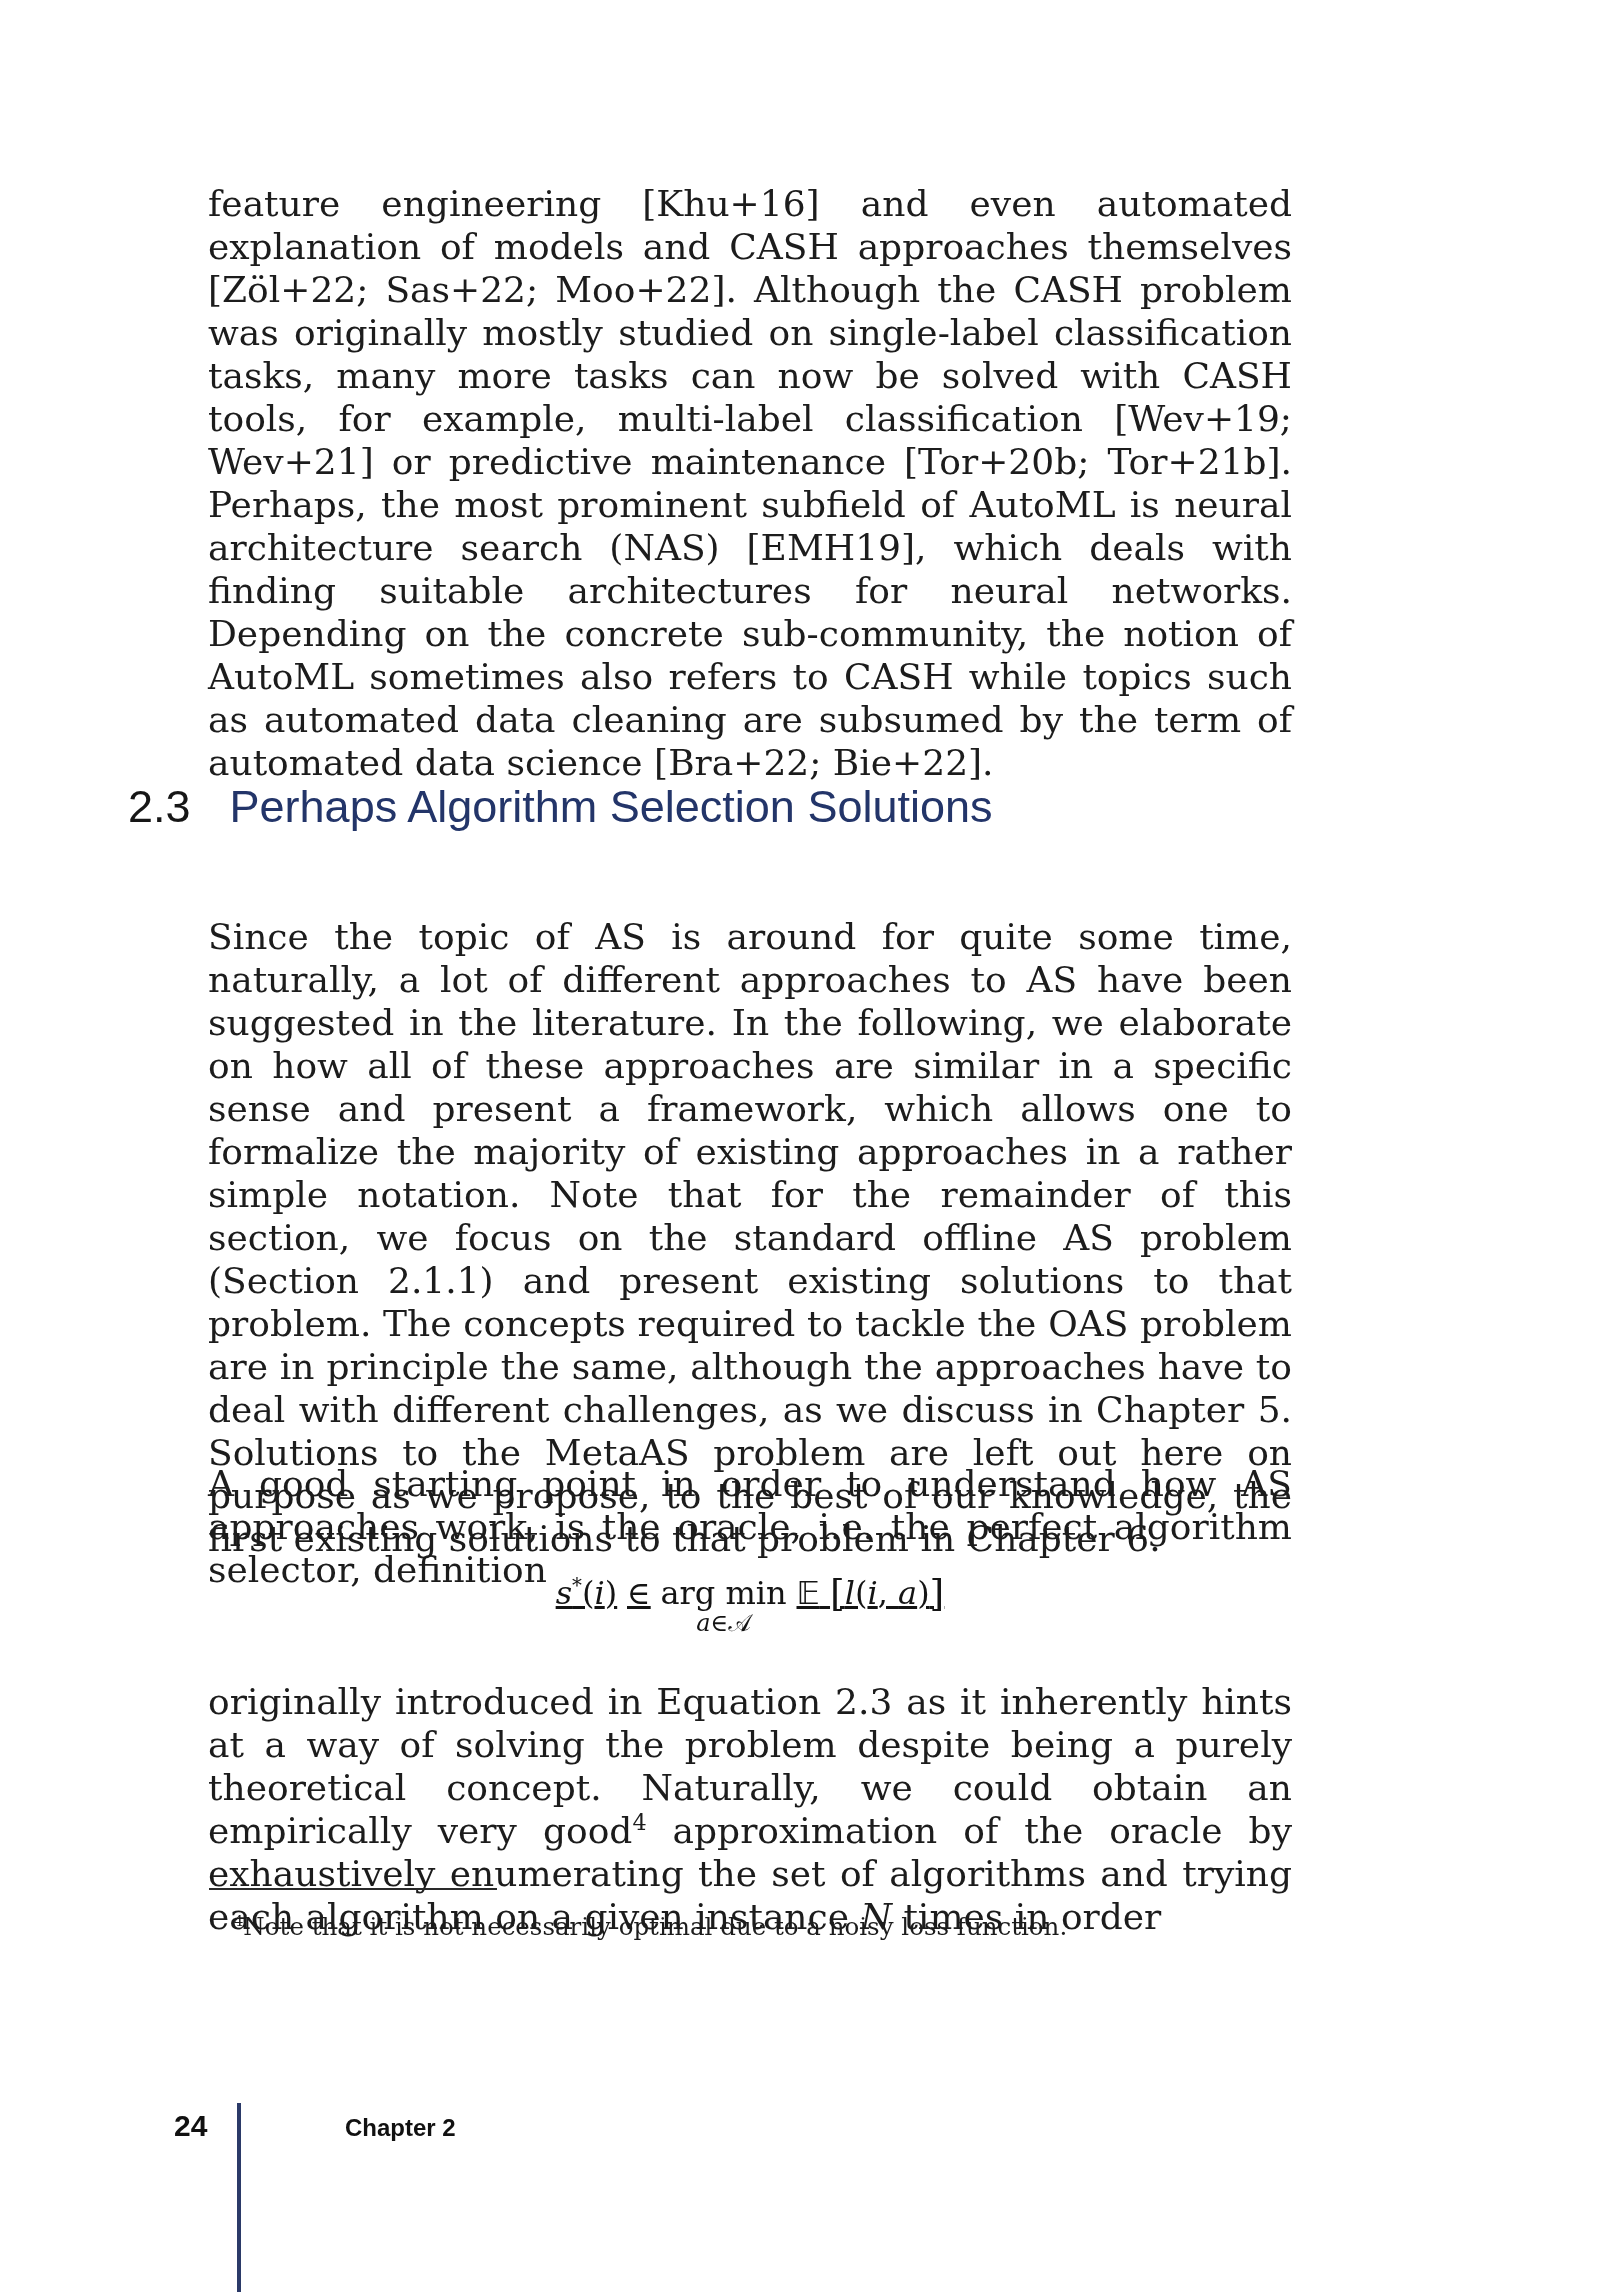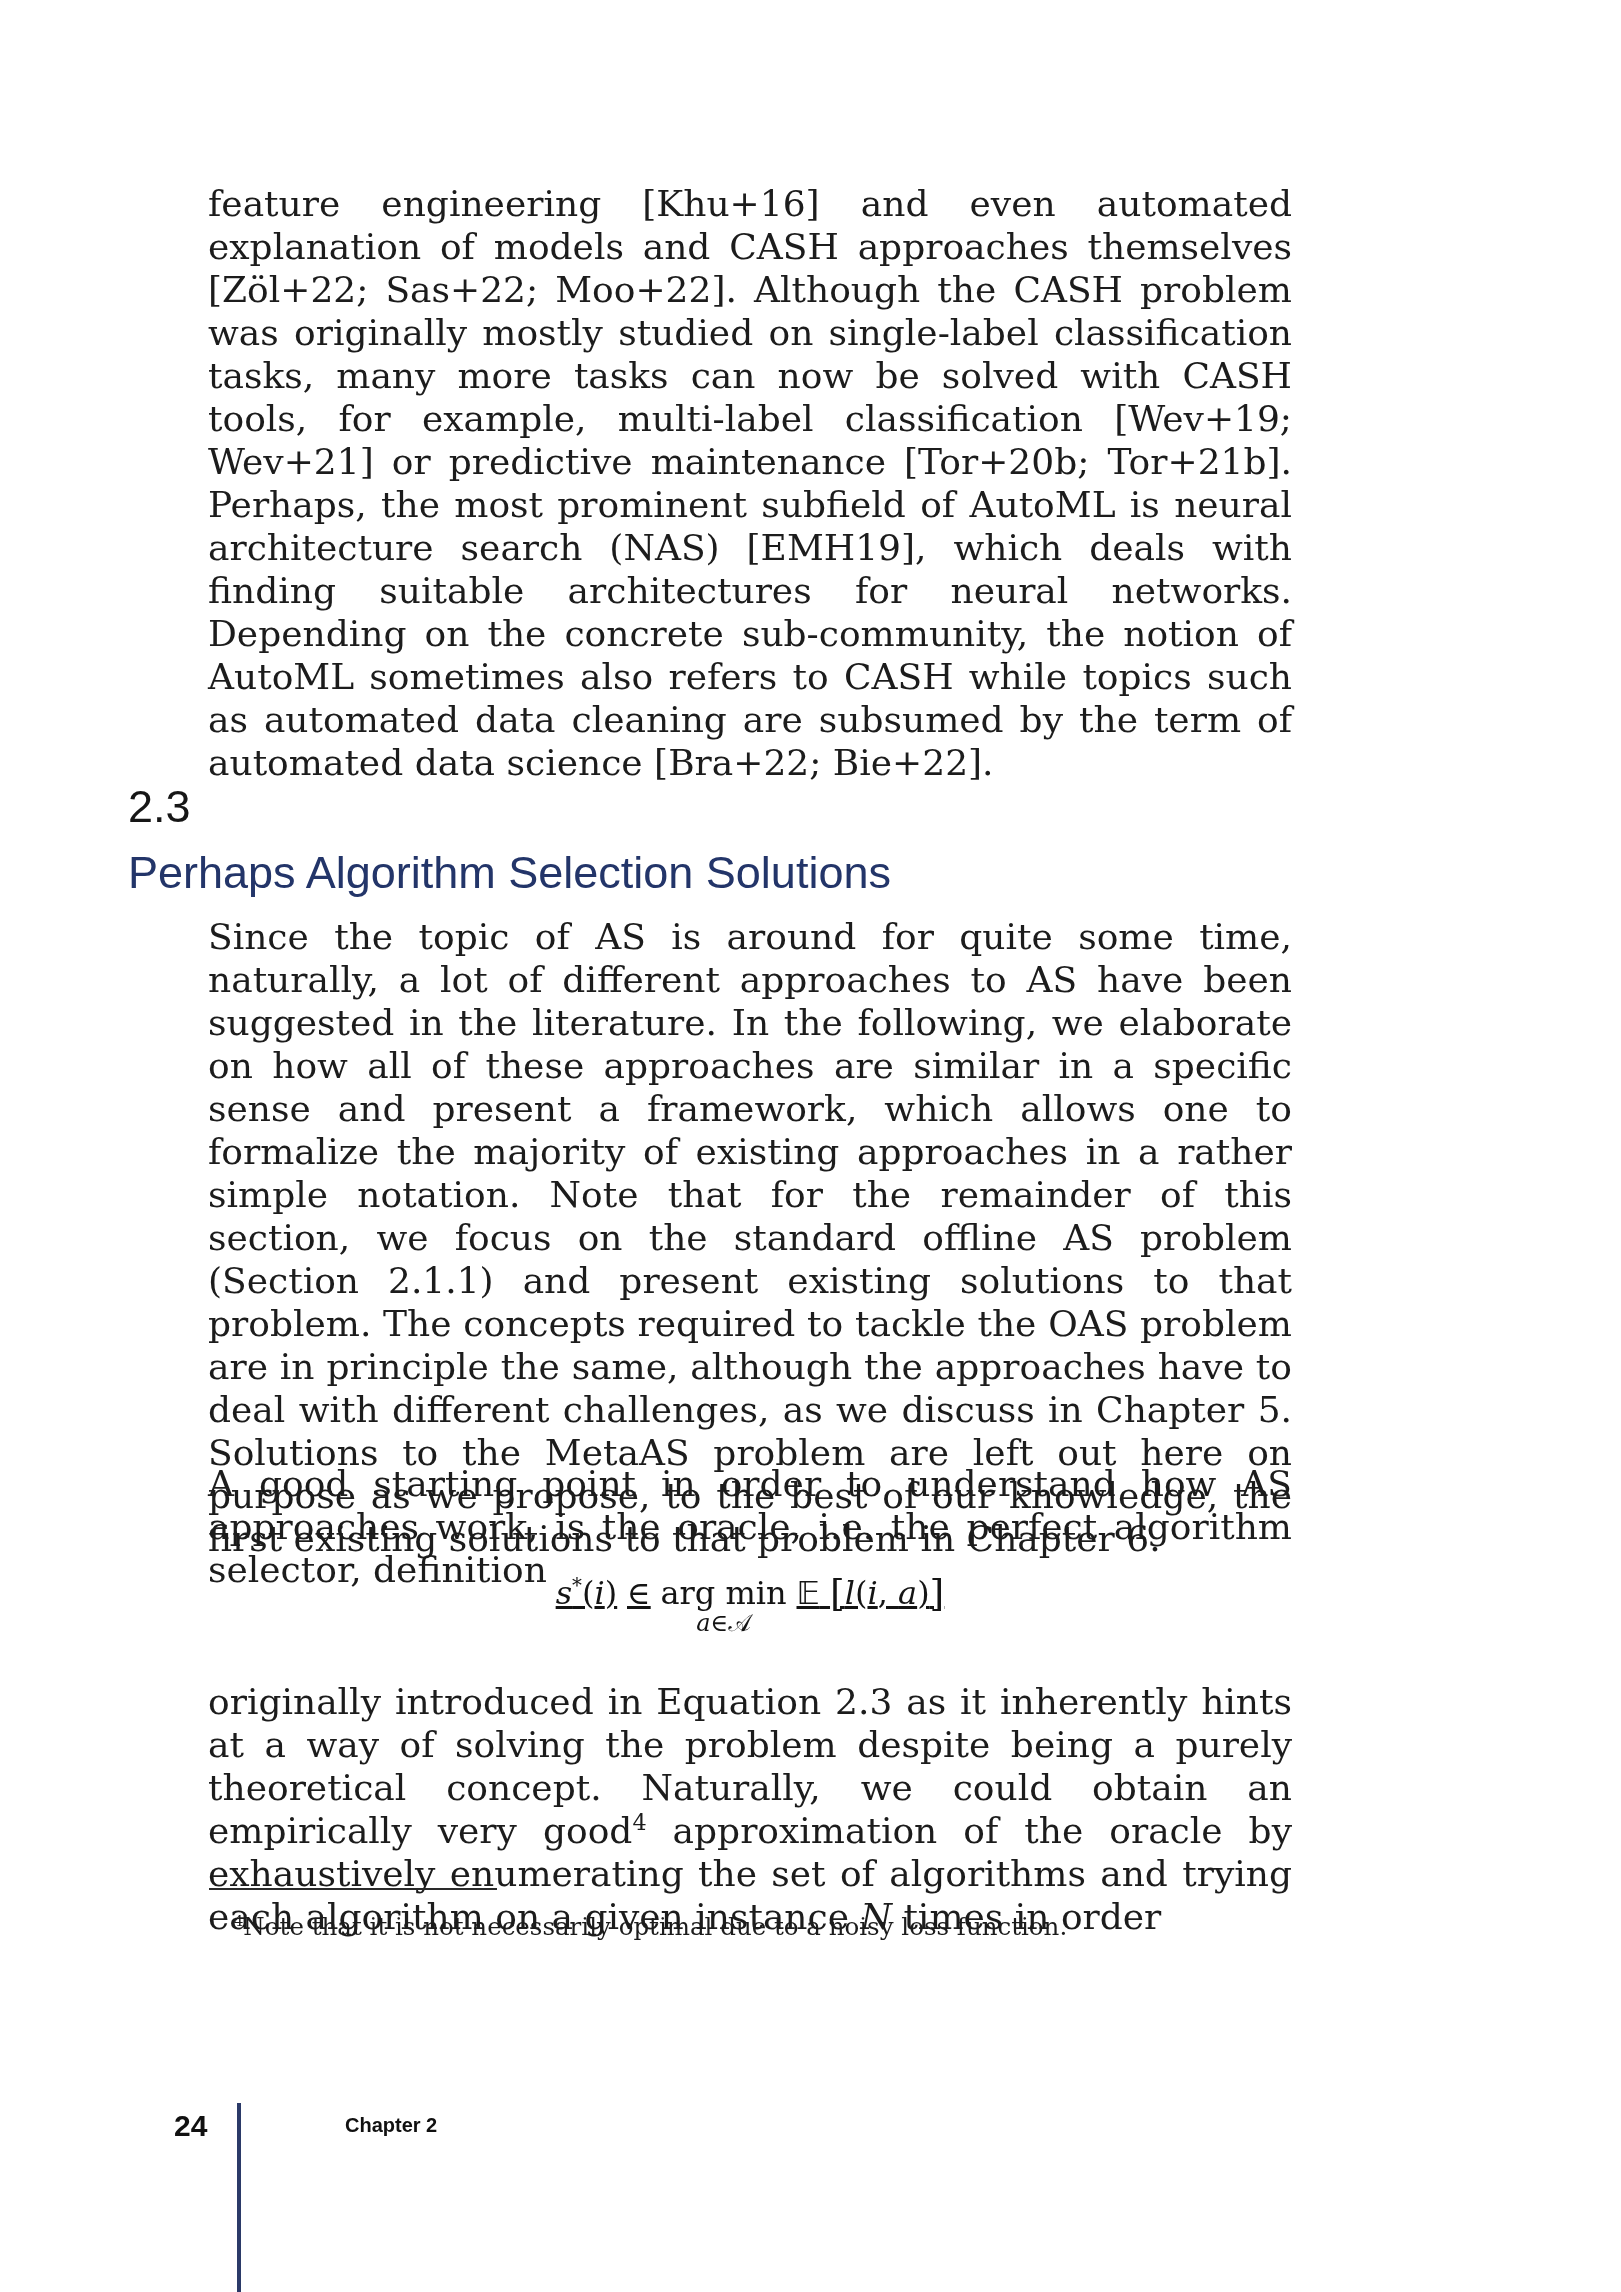--- a/index.html
+++ b/index.html
@@ -20,22 +20,22 @@
     font-family: "DejaVu Serif", serif;
   }
   .it { font-style: italic; }
   sup.note {
     font-size: 0.62em;
     vertical-align: super;
     line-height: 0;
   }
   .section-heading {
     left: 128px; top: 781px;
-    display: flex; flex-direction: column; align-items: baseline;
-    gap: 14px;
+    display: flex; flex-direction: row; align-items: baseline;
+    gap: 39px;
     font-family: "Liberation Sans", sans-serif;
     font-size: 45px; font-weight: 400;
     letter-spacing: 0px;
     white-space: nowrap;
   }
   .section-number { color: #161616; }
   .section-title  { color: #233569; }
   .equation {
     left: 208px; top: 1574px; width: 1084px;
     text-align: center;
@@ -75,21 +75,21 @@
     font-family: "Liberation Sans", sans-serif;
     font-size: 30px; font-weight: 700; color: #111111;
   }
   .footer-vrule {
     left: 237px; top: 2103px; width: 3.9px; height: 189px;
     background: #2b3a68;
   }
   .footer-chapter {
     left: 345px; top: 2114px;
     font-family: "Liberation Sans", sans-serif;
-    font-size: 20px; font-weight: 700; color: #111111;
+    font-size: 24px; font-weight: 700; color: #111111;
   }
 </style>
 </head>
 <body>
 
 <p class="abs bodytext" style="top:182px; margin:0;">feature engineering [Khu+16] and even automated explanation of models and CASH approaches themselves [Zöl+22; Sas+22; Moo+22]. Although the CASH problem was originally mostly studied on single-label classification tasks, many more tasks can now be solved with CASH tools, for example, multi-label classification [Wev+19; Wev+21] or predictive maintenance [Tor+20b; Tor+21b]. Perhaps, the most prominent subfield of AutoML is neural architecture search (NAS) [EMH19], which deals with finding suitable architectures for neural networks. Depending on the concrete sub-community, the notion of AutoML sometimes also refers to CASH while topics such as automated data cleaning are subsumed by the term of automated data science [Bra+22; Bie+22].</p>
 
 <div class="abs section-heading">
   <span class="section-number">2.3</span>
   <span class="section-title">Perhaps Algorithm Selection Solutions</span>

